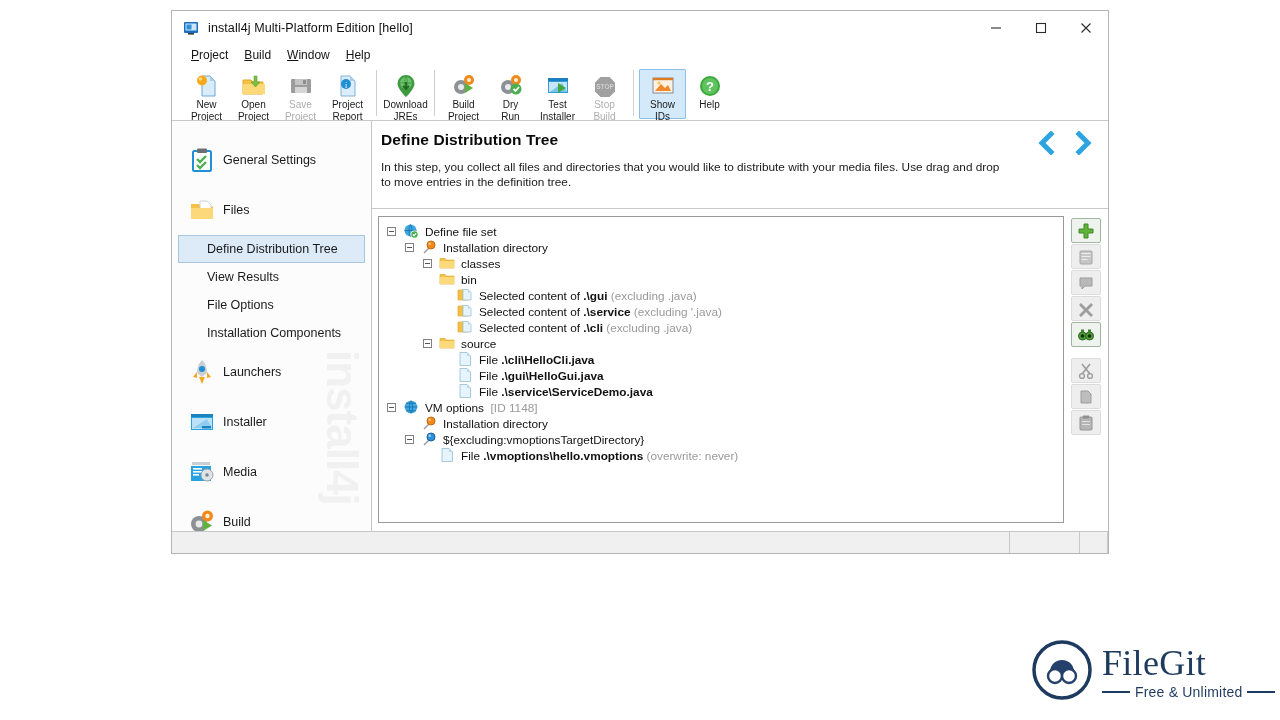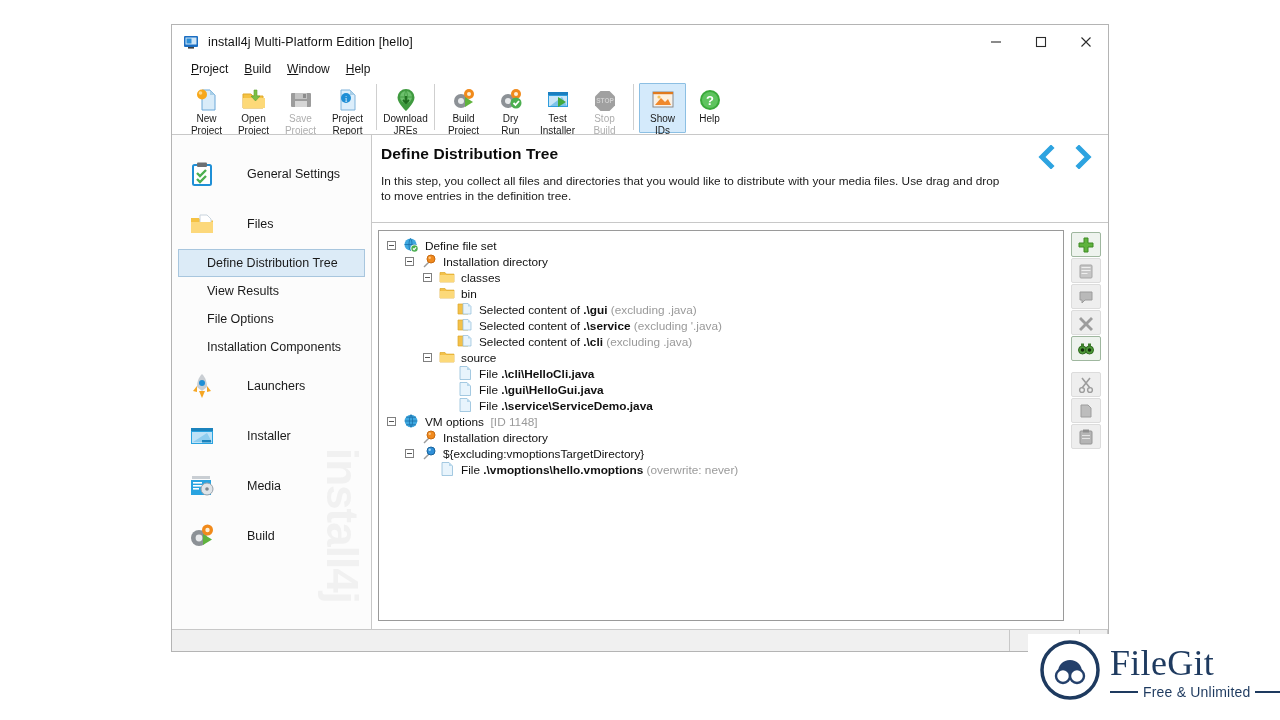--- a/index.html
+++ b/index.html
@@ -10,24 +10,24 @@
     background: #ffffff;
     font-family: "Liberation Sans", sans-serif;
   }
 
   #root { position: relative; width: 1280px; height: 720px; background: #ffffff; }
 
   
   .window {
     position: absolute;
     left: 171px; top: 10px;
-    width: 938px; height: 628px;
+    width: 938px; height: 544px;
     background: #f0f0f0;
     border: 1px solid #b4b4b4;
-    display: flex; flex-direction: column; margin-top: 14px;
+    display: flex; flex-direction: column;
   }
 
   
   .titlebar {
     height: 34px; background: #ffffff;
     display: flex; align-items: center;
     flex: 0 0 34px; position: relative;
   }
   .title-icon { margin-left: 11px; width: 16px; height: 16px; flex:0 0 16px; }
   .title-text {
@@ -80,21 +80,21 @@
   .sidebar {
     width: 200px; flex: 0 0 200px; background: #fcfcfc;
     border-right: 1px solid #c8c8c8; position: relative; overflow: hidden;
   }
   .nav-item {
     display: flex; align-items: center;
     height: 30px; margin: 0 6px; padding-left: 6px;
     font-size: 12.5px; color: #1a1a1a; border: 1px solid transparent;
   }
   .nav-item.top { margin-top: 14px; }
-  .nav-item.icon-row { height: 50px; gap: 24px; }
+  .nav-item.icon-row { height: 50px; }
   .nav-item .nav-ic { width: 34px; flex: 0 0 34px; display:flex; align-items:center; justify-content:center; }
   .nav-item .nav-lbl { margin-left: 4px; }
   .nav-item.sub { padding-left: 28px; height: 28px; }
   .nav-item.selected {
     background: #dcebf7; border: 1px solid #a8c6de;
   }
   .watermark {
     position: absolute; right: 4px; bottom: 26px;
     font-size: 44px; font-weight: bold; color: #f1f1f1;
     writing-mode: vertical-rl; letter-spacing: -1px;
@@ -155,21 +155,21 @@
   .statusbar {
     flex: 0 0 22px; display: flex; align-items: stretch;
     background: #f0f0f0; border-top: 1px solid #c8c8c8;
   }
   .status-main { flex: 1 1 auto; border-right: 1px solid #c8c8c8; }
   .status-cell { width: 70px; flex: 0 0 70px; border-right: 1px solid #c8c8c8; }
   .status-cell.sm { width: 28px; flex: 0 0 28px; }
 
   
   .filegit {
-    position: absolute; right: 8px; bottom: 10px;
+    position: absolute; right: 16px; bottom: 10px;
     width: 244px; height: 76px; background: #ffffff;
     display: flex; align-items: center; padding-left: 10px;
   }
   .fg-text { margin-left: 8px; }
   .fg-name {
     font-family: "Liberation Serif", serif; font-size: 36px;
     color: #1e3a5f; line-height: 36px; letter-spacing: .3px;
   }
   .fg-sub {
     display:flex; align-items:center; gap:5px; margin-top: 3px;

